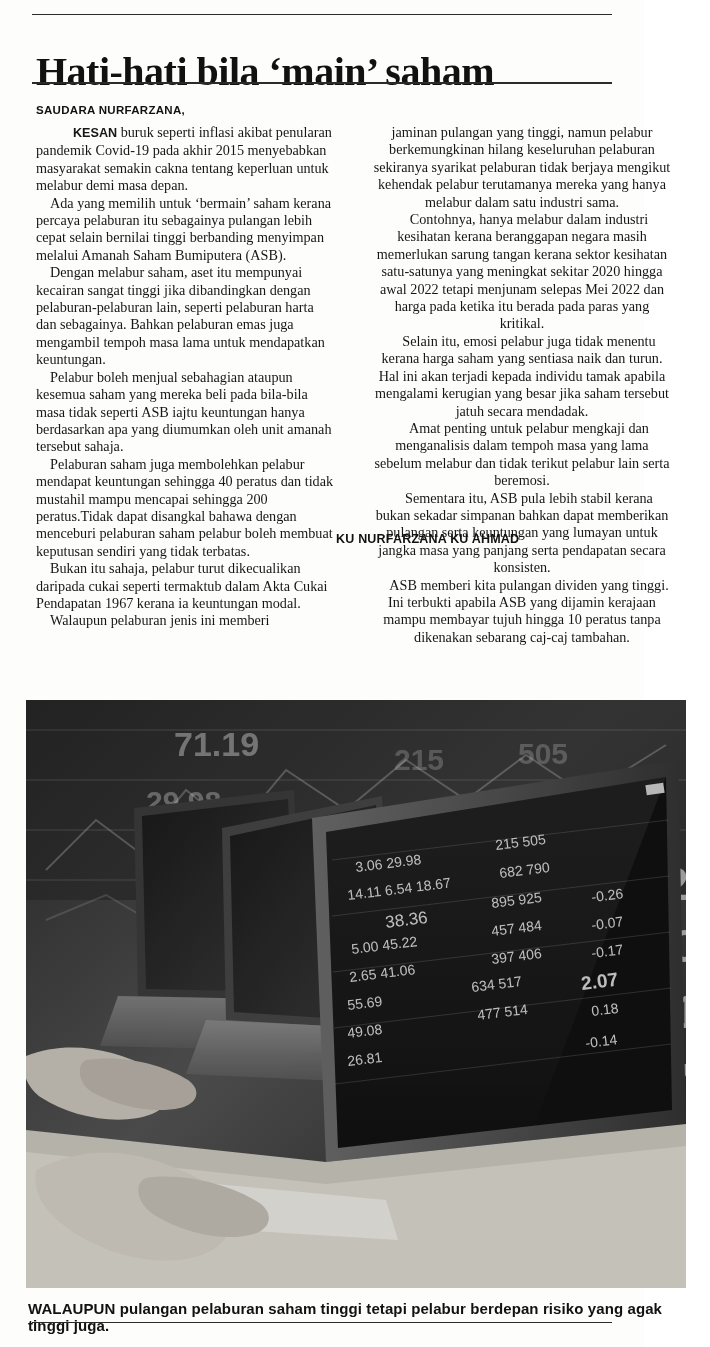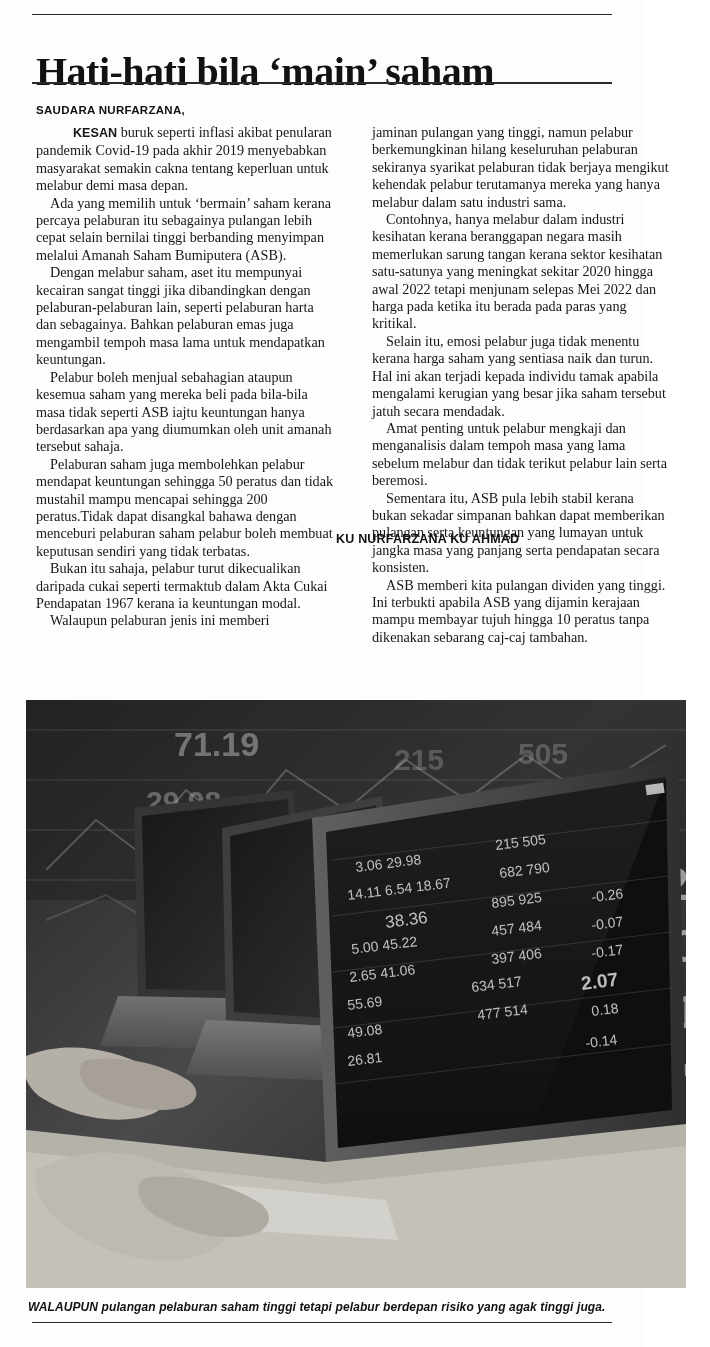--- a/index.html
+++ b/index.html
@@ -68,21 +68,21 @@
   .col {
     position: absolute;
     top: 0;
     width: 300px;
     font-size: 14.2px;
     line-height: 17.4px;
     text-align: left;
     color: #161616;
   }
   .col-left { left: 0; }
-  .col-right { left: 336px; }
+  .col-right { left: 336px; text-align: center; }
   .col p {
     margin: 0 0 0 0;
     text-indent: 14px;
   }
   .col p.first {
     text-indent: 0;
   }
   .col p .lead {
     font-family: "Liberation Sans", sans-serif;
     font-weight: bold;
@@ -117,24 +117,23 @@
     overflow: hidden;
   }
   .photo svg { display: block; }
   .caption {
     position: absolute;
     left: 28px;
     top: 1300px;
     width: 660px;
     font-family: "Liberation Sans", sans-serif;
     font-weight: bold;
-    font-size: 12px;
+    font-size: 15px;
     letter-spacing: 0.1px;
     color: #111;
-    font-style: italic;
   }
   .rule-bottom {
     position: absolute;
     left: 32px;
     right: 32px;
     top: 1322px;
     height: 1px;
     background: #2b2b2b;
   }
 </style>
@@ -148,26 +147,26 @@
   <h1 class="headline">Hati-hati bila ‘main’ saham</h1>
 
   <div class="rule-under-headline"></div>
 
   <div class="kicker">SAUDARA NURFARZANA,</div>
 
   <div class="columns">
 
     <div class="col col-left">
       <p class="first">
-        <span class="lead">KESAN</span><span> buruk seperti inflasi akibat penularan pandemik Covid-19 pada akhir 2019 menyebabkan masyarakat semakin cakna tentang keperluan untuk melabur demi masa depan.</span>
+        <span class="lead">KESAN</span><span> buruk seperti inflasi akibat penularan pandemik Covid-19 pada akhir 2015 menyebabkan masyarakat semakin cakna tentang keperluan untuk melabur demi masa depan.</span>
       </p>
       <p><span>Ada yang memilih untuk ‘bermain’ saham kerana percaya pelaburan itu sebagainya pulangan lebih cepat selain bernilai tinggi berbanding menyimpan melalui Amanah Saham Bumiputera (ASB).</span></p>
       <p><span>Dengan melabur saham, aset itu mempunyai kecairan sangat tinggi jika dibandingkan dengan pelaburan-pelaburan lain, seperti pelaburan harta dan sebagainya. Bahkan pelaburan emas juga mengambil tempoh masa lama untuk mendapatkan keuntungan.</span></p>
       <p><span>Pelabur boleh menjual sebahagian ataupun kesemua saham yang mereka beli pada bila-bila masa tidak seperti ASB iajtu keuntungan hanya berdasarkan apa yang diumumkan oleh unit amanah tersebut sahaja.</span></p>
-      <p><span>Pelaburan saham juga membolehkan pelabur mendapat keuntungan sehingga 50 peratus dan tidak mustahil mampu mencapai sehingga 200 peratus.Tidak dapat disangkal bahawa dengan menceburi pelaburan saham pelabur boleh membuat keputusan sendiri yang tidak terbatas.</span></p>
+      <p><span>Pelaburan saham juga membolehkan pelabur mendapat keuntungan sehingga 40 peratus dan tidak mustahil mampu mencapai sehingga 200 peratus.Tidak dapat disangkal bahawa dengan menceburi pelaburan saham pelabur boleh membuat keputusan sendiri yang tidak terbatas.</span></p>
       <p><span>Bukan itu sahaja, pelabur turut dikecualikan daripada cukai seperti termaktub dalam Akta Cukai Pendapatan 1967 kerana ia keuntungan modal.</span></p>
       <p><span>Walaupun pelaburan jenis ini memberi</span></p>
     </div>
 
     <div class="col col-right">
       <p class="first"><span>jaminan pulangan yang tinggi, namun pelabur berkemungkinan hilang keseluruhan pelaburan sekiranya syarikat pelaburan tidak berjaya mengikut kehendak pelabur terutamanya mereka yang hanya melabur dalam satu industri sama.</span></p>
       <p><span>Contohnya, hanya melabur dalam industri kesihatan kerana beranggapan negara masih memerlukan sarung tangan kerana sektor kesihatan satu-satunya yang meningkat sekitar 2020 hingga awal 2022 tetapi menjunam selepas Mei 2022 dan harga pada ketika itu berada pada paras yang kritikal.</span></p>
       <p><span>Selain itu, emosi pelabur juga tidak menentu kerana harga saham yang sentiasa naik dan turun. Hal ini akan terjadi kepada individu tamak apabila mengalami kerugian yang besar jika saham tersebut jatuh secara mendadak.</span></p>
       <p><span>Amat penting untuk pelabur mengkaji dan menganalisis dalam tempoh masa yang lama sebelum melabur dan tidak terikut pelabur lain serta beremosi.</span></p>
       <p><span>Sementara itu, ASB pula lebih stabil kerana bukan sekadar simpanan bahkan dapat memberikan pulangan serta keuntungan yang lumayan untuk jangka masa yang panjang serta pendapatan secara konsisten.</span></p>

